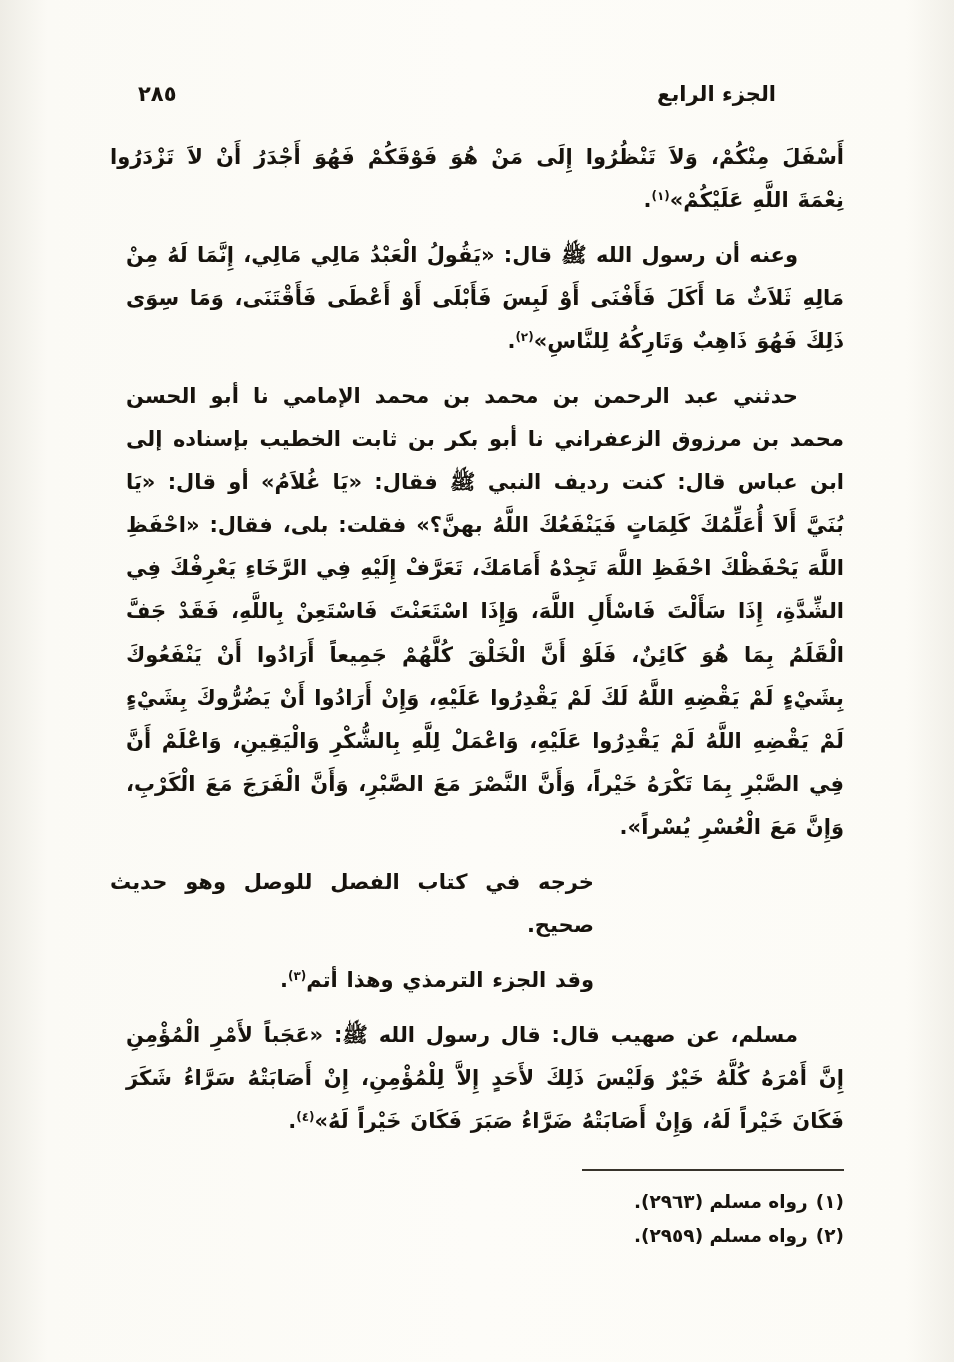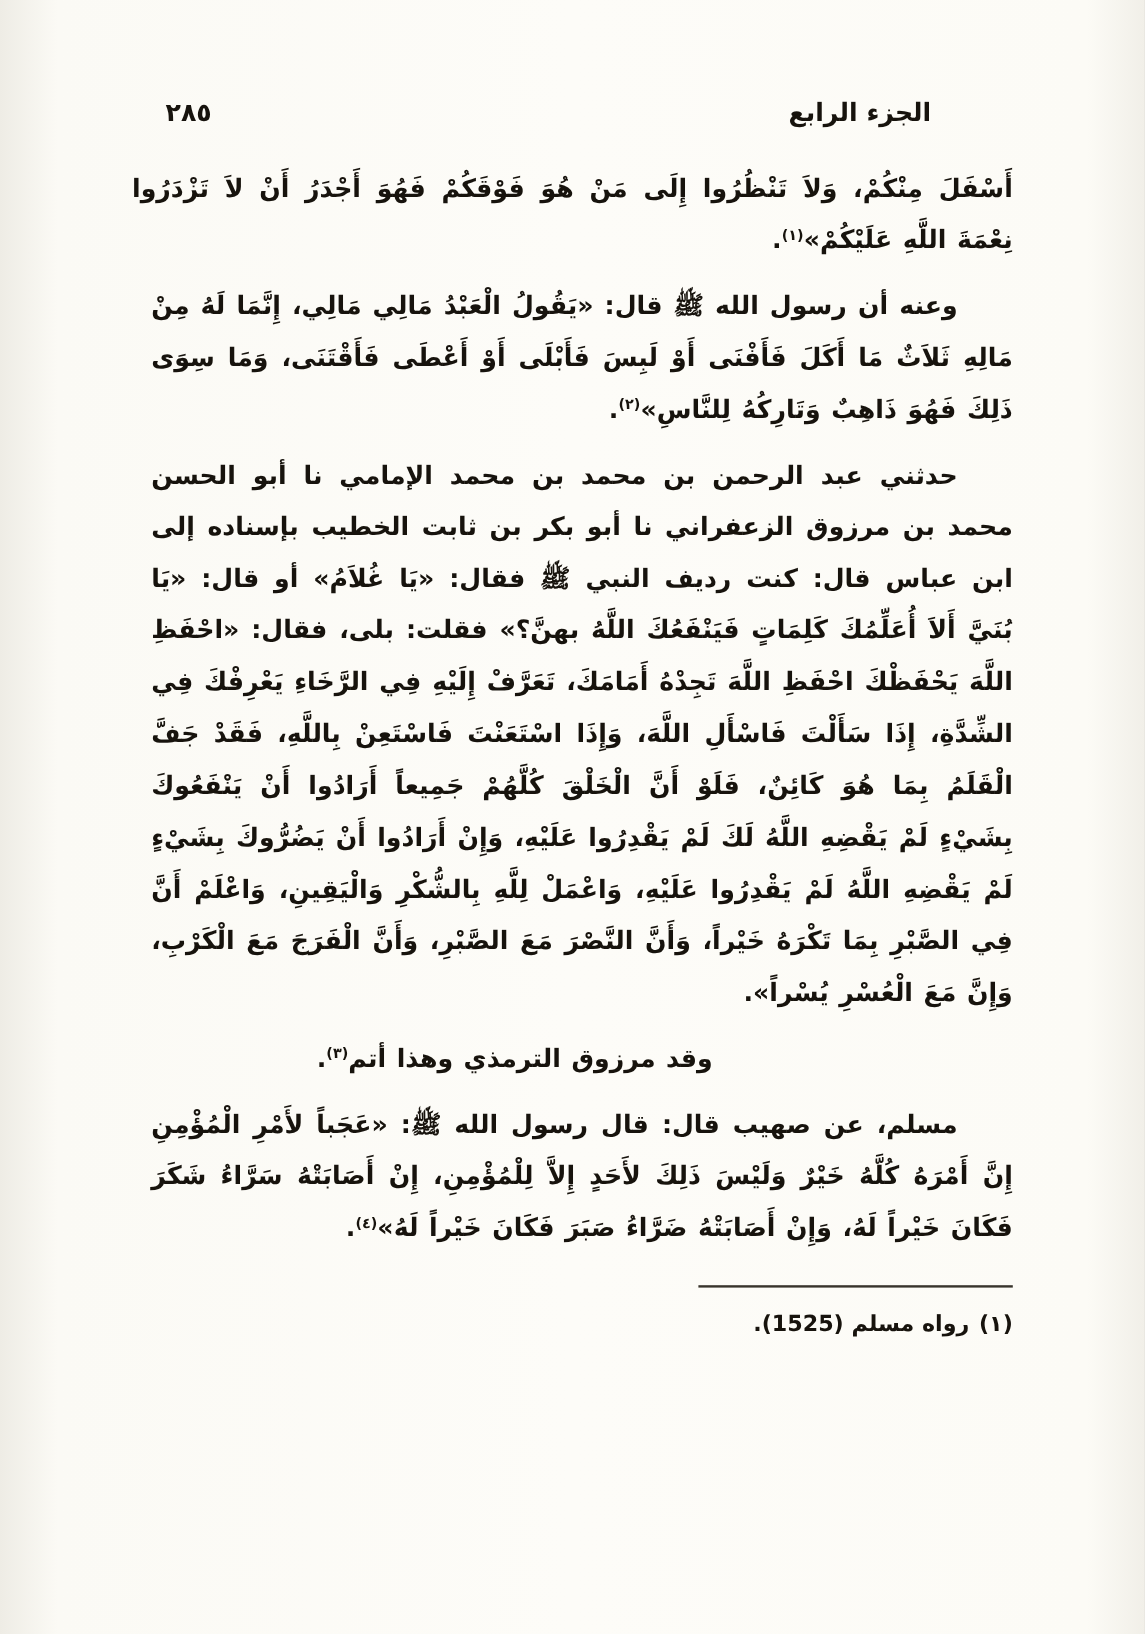--- a/index.html
+++ b/index.html
@@ -83,28 +83,32 @@
   </header>
 
   <main class="body">
 
     <p class="para"><span>أَسْفَلَ مِنْكُمْ، وَلاَ تَنْظُرُوا إِلَى مَنْ هُوَ فَوْقَكُمْ فَهُوَ أَجْدَرُ أَنْ لاَ تَزْدَرُوا نِعْمَةَ اللَّهِ عَلَيْكُمْ»</span><sup class="fn-ref">(١)</sup><span>.</span></p>
 
     <p class="para indent"><span>وعنه أن رسول الله ﷺ قال: «يَقُولُ الْعَبْدُ مَالِي مَالِي، إِنَّمَا لَهُ مِنْ مَالِهِ ثَلاَثٌ مَا أَكَلَ فَأَفْنَى أَوْ لَبِسَ فَأَبْلَى أَوْ أَعْطَى فَأَقْتَنَى، وَمَا سِوَى ذَلِكَ فَهُوَ ذَاهِبٌ وَتَارِكُهُ لِلنَّاسِ»</span><sup class="fn-ref">(٢)</sup><span>.</span></p>
 
     <p class="para indent"><span>حدثني عبد الرحمن بن محمد بن محمد الإمامي نا أبو الحسن محمد بن مرزوق الزعفراني نا أبو بكر بن ثابت الخطيب بإسناده إلى ابن عباس قال: كنت رديف النبي ﷺ فقال: «يَا غُلاَمُ» أو قال: «يَا بُنَيَّ أَلاَ أُعَلِّمُكَ كَلِمَاتٍ فَيَنْفَعُكَ اللَّهُ بهنَّ؟» فقلت: بلى، فقال: «احْفَظِ اللَّهَ يَحْفَظْكَ احْفَظِ اللَّهَ تَجِدْهُ أَمَامَكَ، تَعَرَّفْ إِلَيْهِ فِي الرَّخَاءِ يَعْرِفْكَ فِي الشِّدَّةِ، إِذَا سَأَلْتَ فَاسْأَلِ اللَّهَ، وَإِذَا اسْتَعَنْتَ فَاسْتَعِنْ بِاللَّهِ، فَقَدْ جَفَّ الْقَلَمُ بِمَا هُوَ كَائِنٌ، فَلَوْ أَنَّ الْخَلْقَ كُلَّهُمْ جَمِيعاً أَرَادُوا أَنْ يَنْفَعُوكَ بِشَيْءٍ لَمْ يَقْضِهِ اللَّهُ لَكَ لَمْ يَقْدِرُوا عَلَيْهِ، وَإِنْ أَرَادُوا أَنْ يَضُرُّوكَ بِشَيْءٍ لَمْ يَقْضِهِ اللَّهُ لَمْ يَقْدِرُوا عَلَيْهِ، وَاعْمَلْ لِلَّهِ بِالشُّكْرِ وَالْيَقِينِ، وَاعْلَمْ أَنَّ فِي الصَّبْرِ بِمَا تَكْرَهُ خَيْراً، وَأَنَّ النَّصْرَ مَعَ الصَّبْرِ، وَأَنَّ الْفَرَجَ مَعَ الْكَرْبِ، وَإِنَّ مَعَ الْعُسْرِ يُسْراً»</span><sup class="fn-ref"></sup><span>.</span></p>
 
+    <p class="para attribution"><span>خرجه في كتاب الفصل للوصل وهو حديث صحيح</span><sup class="fn-ref"></sup><span>.</span></p>
 
-    <p class="para attribution"><span>وقد مرزوق الترمذي وهذا أتم</span><sup class="fn-ref">(٣)</sup><span>.</span></p>
+    <p class="para attribution"><span>وقد الجزء الترمذي وهذا أتم</span><sup class="fn-ref">(٣)</sup><span>.</span></p>
 
     <p class="para indent"><span>مسلم، عن صهيب قال: قال رسول الله ﷺ: «عَجَباً لأَمْرِ الْمُؤْمِنِ إِنَّ أَمْرَهُ كُلَّهُ خَيْرٌ وَلَيْسَ ذَلِكَ لأَحَدٍ إِلاَّ لِلْمُؤْمِنِ، إِنْ أَصَابَتْهُ سَرَّاءُ شَكَرَ فَكَانَ خَيْراً لَهُ، وَإِنْ أَصَابَتْهُ ضَرَّاءُ صَبَرَ فَكَانَ خَيْراً لَهُ»</span><sup class="fn-ref">(٤)</sup><span>.</span></p>
 
   </main>
 
   <footer class="footnotes-block">
     <div class="fn-rule"></div>
 
     <div class="footnote">
-      <span class="fn-marker">(١)</span><span class="fn-text">رواه مسلم (1525).</span>
+      <span class="fn-marker">(١)</span><span class="fn-text">رواه مسلم (٢٩٦٣).</span>
+    </div>
+    <div class="footnote">
+      <span class="fn-marker">(٢)</span><span class="fn-text">رواه مسلم (٢٩٥٩).</span>
     </div>
   </footer>
 
 </div>
 
 </body></html>

